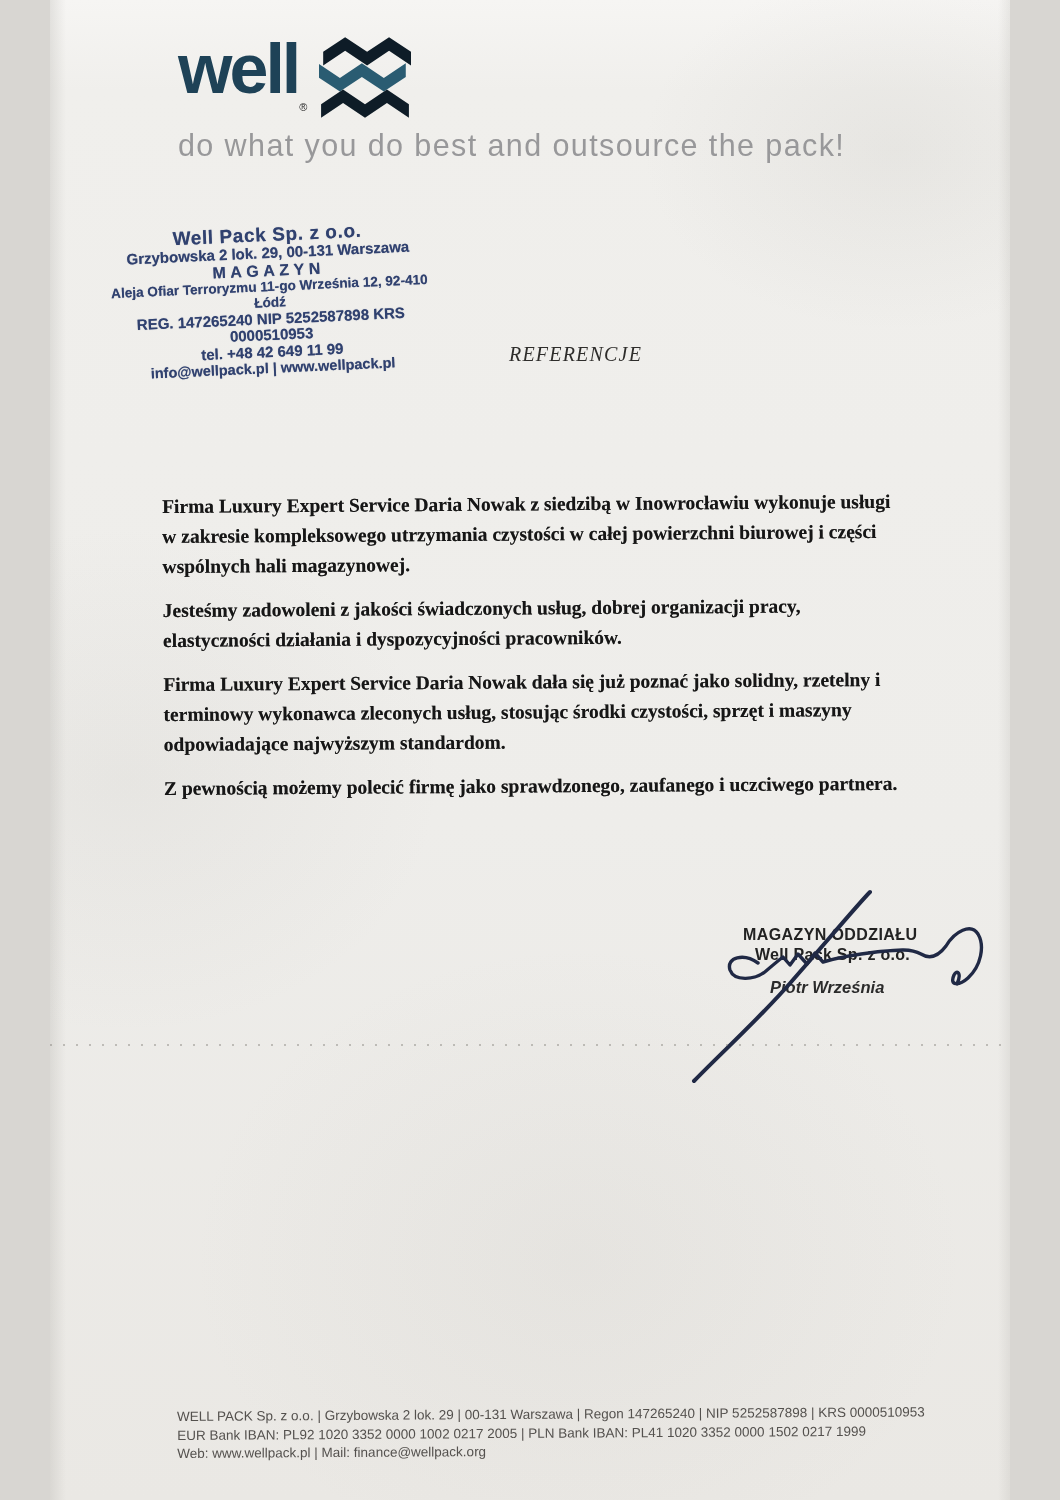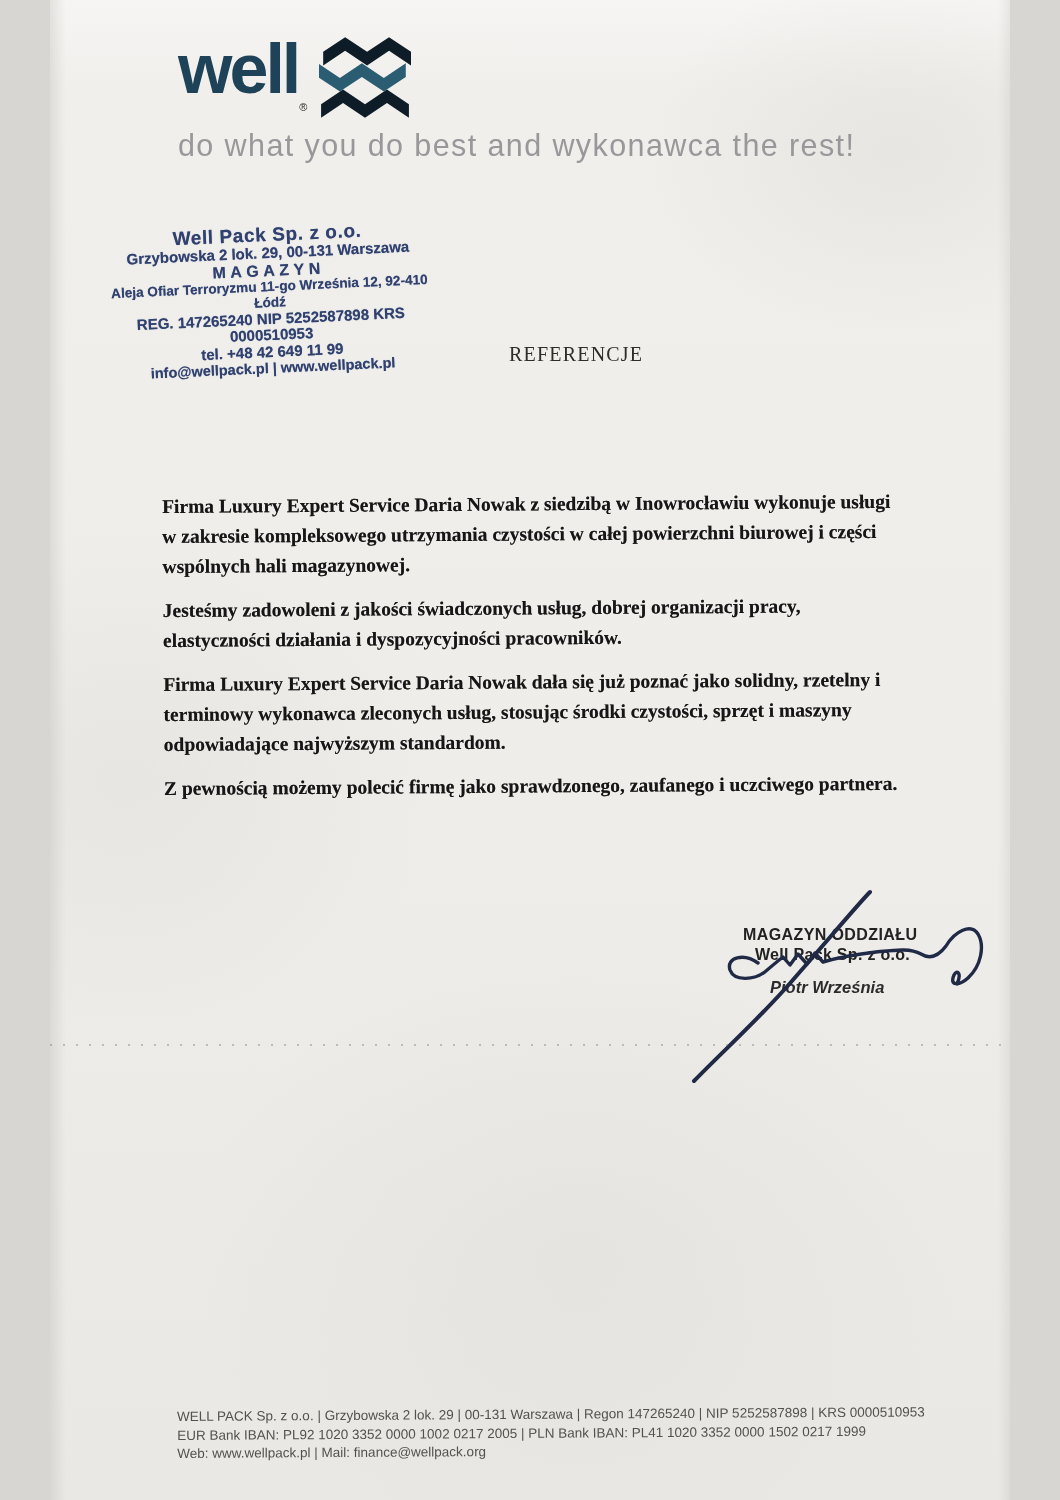--- a/index.html
+++ b/index.html
@@ -31,21 +31,21 @@
   .st-0{font-size:19px;line-height:21px;letter-spacing:0.6px;}
   .st-1{font-size:15px;line-height:16.5px;}
   .st-2{font-size:16px;line-height:17px;letter-spacing:4.5px;}
   .st-3{font-size:13.6px;line-height:16px;}
   .st-4{font-size:15px;line-height:16.5px;}
   .st-5{font-size:15px;line-height:16px;}
   .st-6{font-size:14.5px;line-height:16.5px;}
   
   .doc-title{
     position:absolute;left:459px;top:343px;
-    font-family:"Liberation Serif", serif;font-size:20px;letter-spacing:1.2px;color:#2e2d2b;
+    font-family:"Liberation Serif", serif;font-size:20px;letter-spacing:1.2px;color:#2e2d2b;font-style:italic;
   }
   .body-text{
     position:absolute;left:112px;top:492px;width:836px;
     font-family:"Liberation Serif", serif;font-weight:700;font-size:19.5px;line-height:30px;
     color:#161616;text-shadow:0 0 0.4px rgba(0,0,0,0.5);
     transform:rotate(-0.4deg);transform-origin:left top;
   }
   .para{white-space:pre-line;margin:0 0 14px 0;}
   
   .sig-role{position:absolute;left:693px;top:926px;font-size:16px;font-weight:700;letter-spacing:0.4px;color:#222;}
@@ -71,21 +71,21 @@
   <div class="letterhead">
     <div class="brand-line">
       <span class="brand-bold">well</span>
       <span class="reg-mark">®</span>
       <svg class="wave-icon" width="92" height="86" viewBox="0 0 88 78" aria-hidden="true">
         <path d="M0,14 L21,0 L42,14 L63,0 L84,14 L84,27 L63,13 L42,27 L21,13 L0,27 Z" transform="translate(4,0)" fill="#0e1c27"></path>
         <path d="M0,0 L21,14 L42,0 L63,14 L84,0 L84,13 L63,27 L42,13 L21,27 L0,13 Z" transform="translate(-1,25)" fill="#2a5c72"></path>
         <path d="M0,14 L21,0 L42,14 L63,0 L84,14 L84,27 L63,13 L42,27 L21,13 L0,27 Z" transform="translate(2,50)" fill="#0e1c27"></path>
       </svg>
     </div>
-    <div class="tagline">do what you do best and wykonawca the rest!</div>
+    <div class="tagline">do what you do best and outsource the pack!</div>
   </div>
 
   <div class="stamp">
     <div class="st-0">Well Pack Sp. z o.o.</div>
     <div class="st-1">Grzybowska 2 lok. 29, 00-131 Warszawa</div>
     <div class="st-2">MAGAZYN</div>
     <div class="st-3">Aleja Ofiar Terroryzmu 11-go Września 12, 92-410 Łódź</div>
     <div class="st-4">REG. 147265240 NIP 5252587898 KRS 0000510953</div>
     <div class="st-5">tel. +48 42 649 11 99</div>
     <div class="st-6">info@wellpack.pl | www.wellpack.pl</div>

